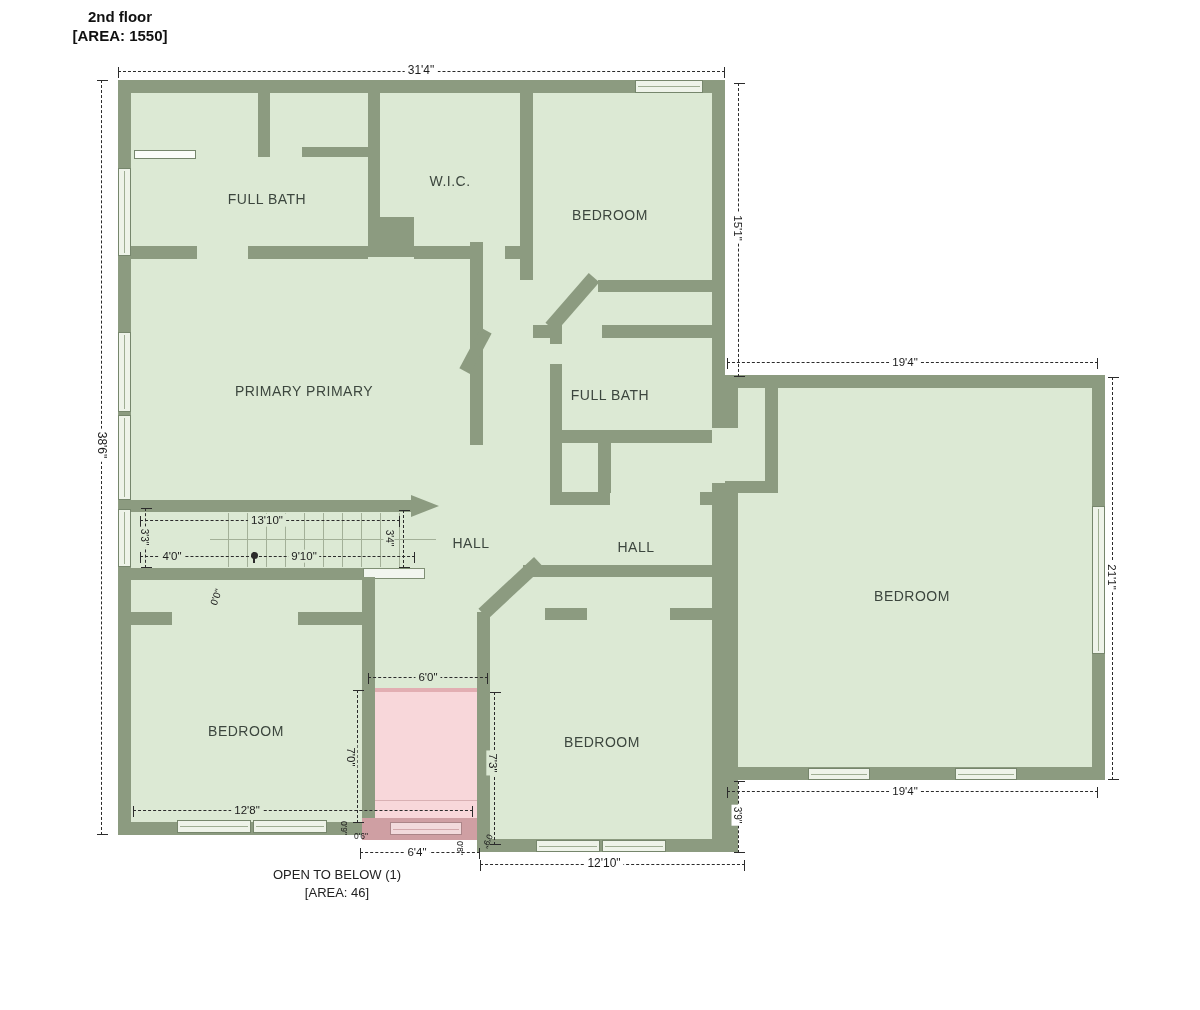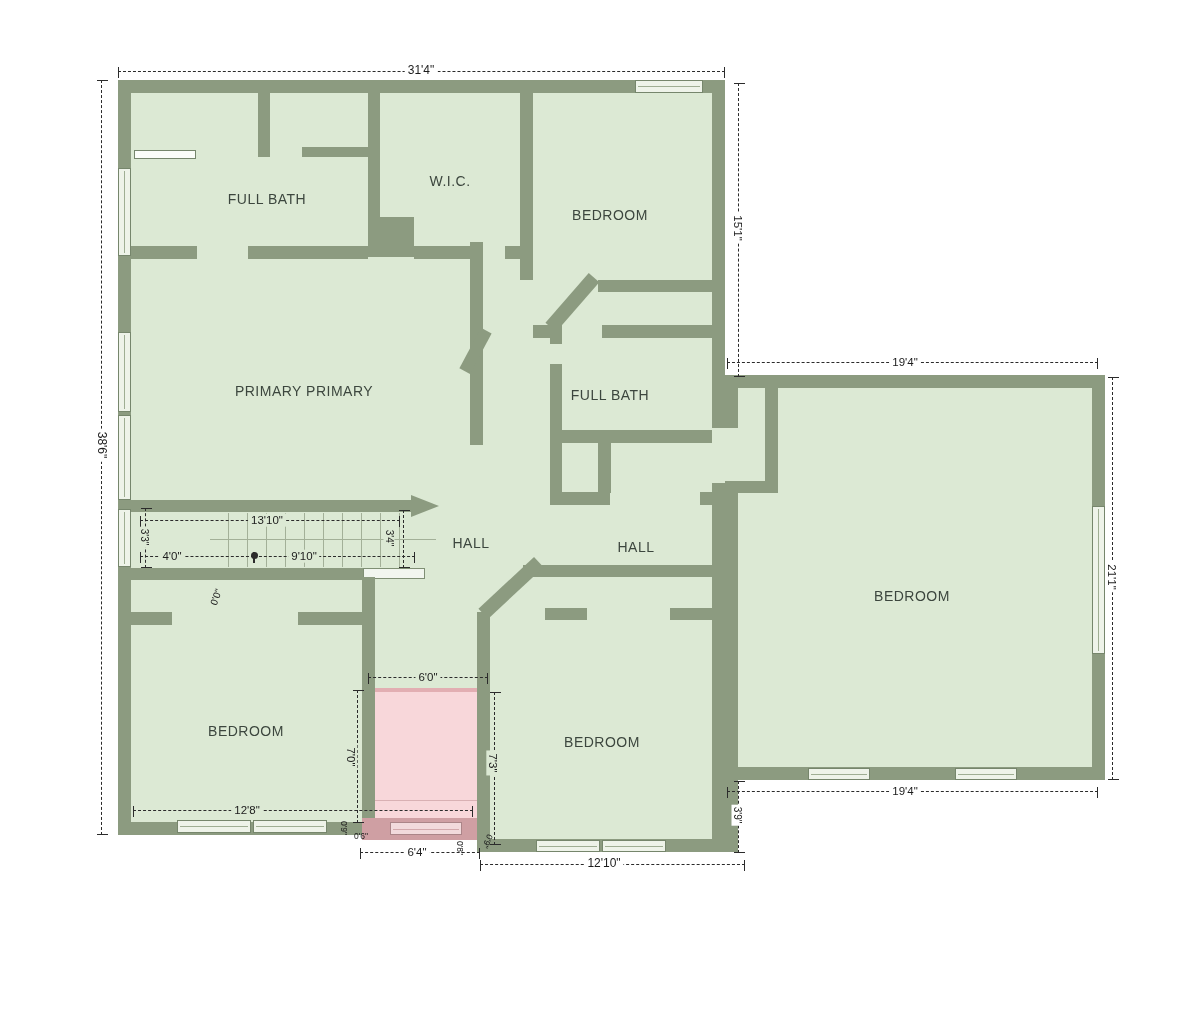--- a/index.html
+++ b/index.html
@@ -161,14 +161,22 @@
   <span class="rl" style="left:450px;top:181px;">W.I.C.</span>
   <span class="rl" style="left:610px;top:215px;">BEDROOM</span>
   <span class="rl" style="left:304px;top:391px;">PRIMARY PRIMARY</span>
   <span class="rl" style="left:610px;top:395px;">FULL BATH</span>
   <span class="rl" style="left:471px;top:543px;">HALL</span>
   <span class="rl" style="left:636px;top:547px;">HALL</span>
   <span class="rl" style="left:246px;top:731px;">BEDROOM</span>
   <span class="rl" style="left:602px;top:742px;">BEDROOM</span>
   <span class="rl" style="left:912px;top:596px;">BEDROOM</span>
 
+  <div class="title">
+    <div>2nd floor</div>
+    <div>[AREA: 1550]</div>
+  </div>
+  <div class="note">
+    <div>OPEN TO BELOW (1)</div>
+    <div>[AREA: 46]</div>
+  </div>
 
 </div>
 
 </body></html>

